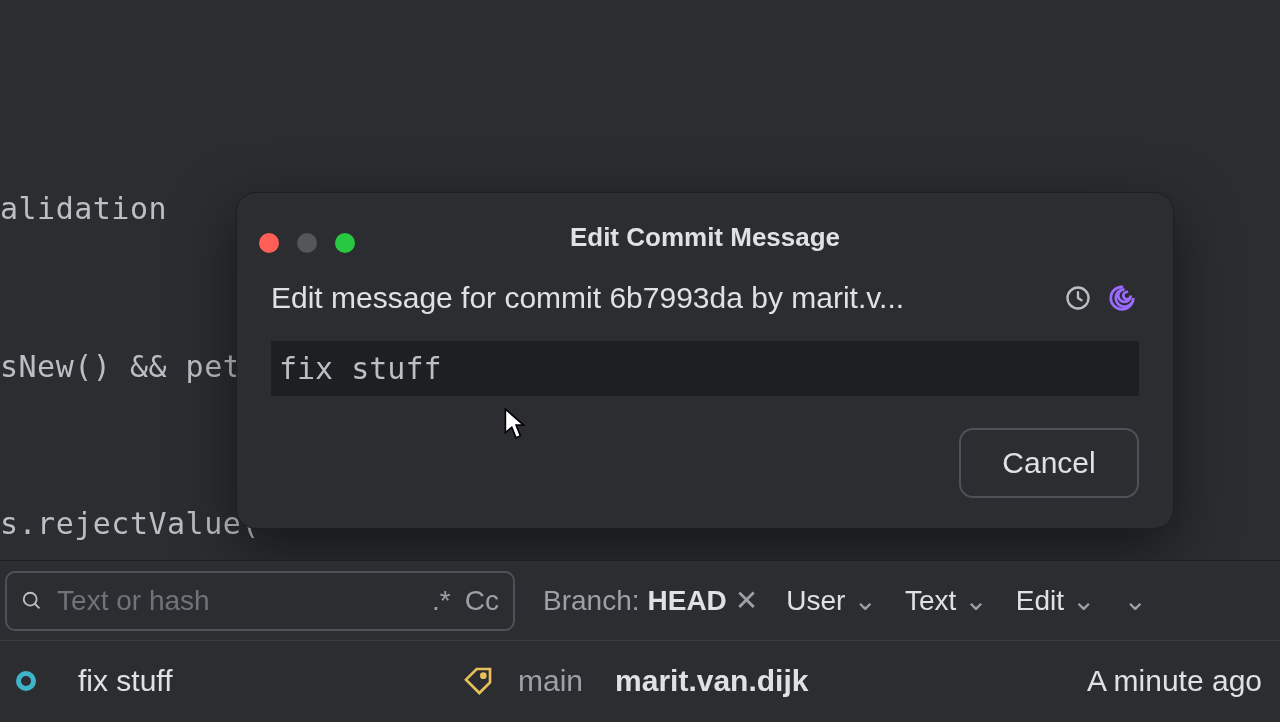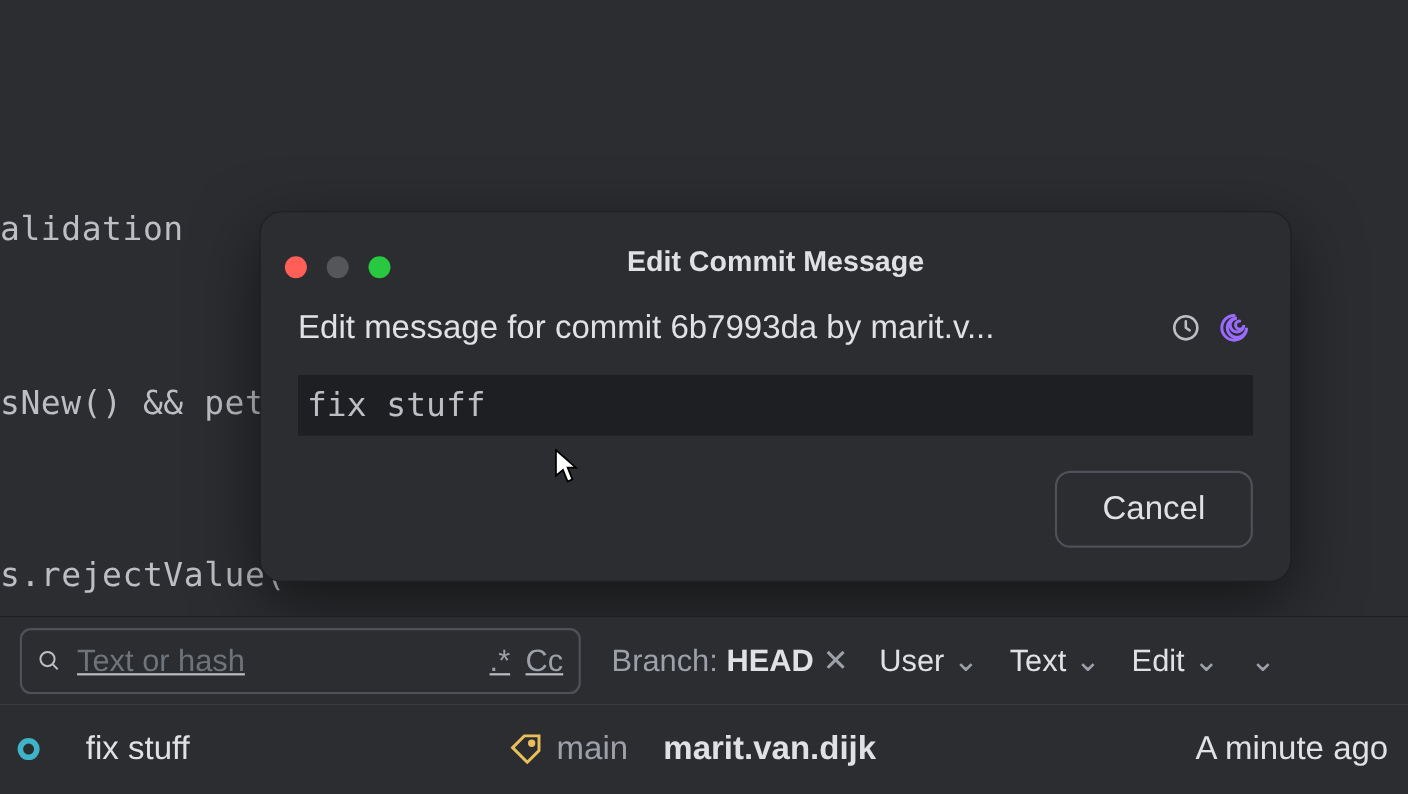--- a/index.html
+++ b/index.html
@@ -158,22 +158,21 @@
   }
   .search-box {
     display: flex;
     align-items: center;
     border: 2px solid #4e5157;
     border-radius: 10px;
     height: 60px;
     padding: 0 14px;
     gap: 14px;
     width: 510px;
-    margin-left: 18px;
-    text-decoration: underline;
+    margin-left: 5px;
   }
   .search-box input {
     flex: 1;
     background: transparent;
     border: none;
     outline: none;
     color: #bcbec4;
     font-size: 28px;
   }
   .search-box input::placeholder { color: #6f737a; }
@@ -216,21 +215,21 @@
   }
   .commit-summary {
     font-size: 30px;
     color: #dfe1e5;
     flex: 0 0 auto;
     width: 360px;
   }
   .branch-tag {
     display: flex;
     align-items: center;
-    gap: 12px;
+    gap: 24px;
     font-size: 30px;
   }
   .branch-tag .branch-name { color: #9da0a8; }
   .author-name {
     font-size: 30px;
     color: #dfe1e5;
     font-weight: 600;
     margin-left: 8px;
   }
   .timestamp {

